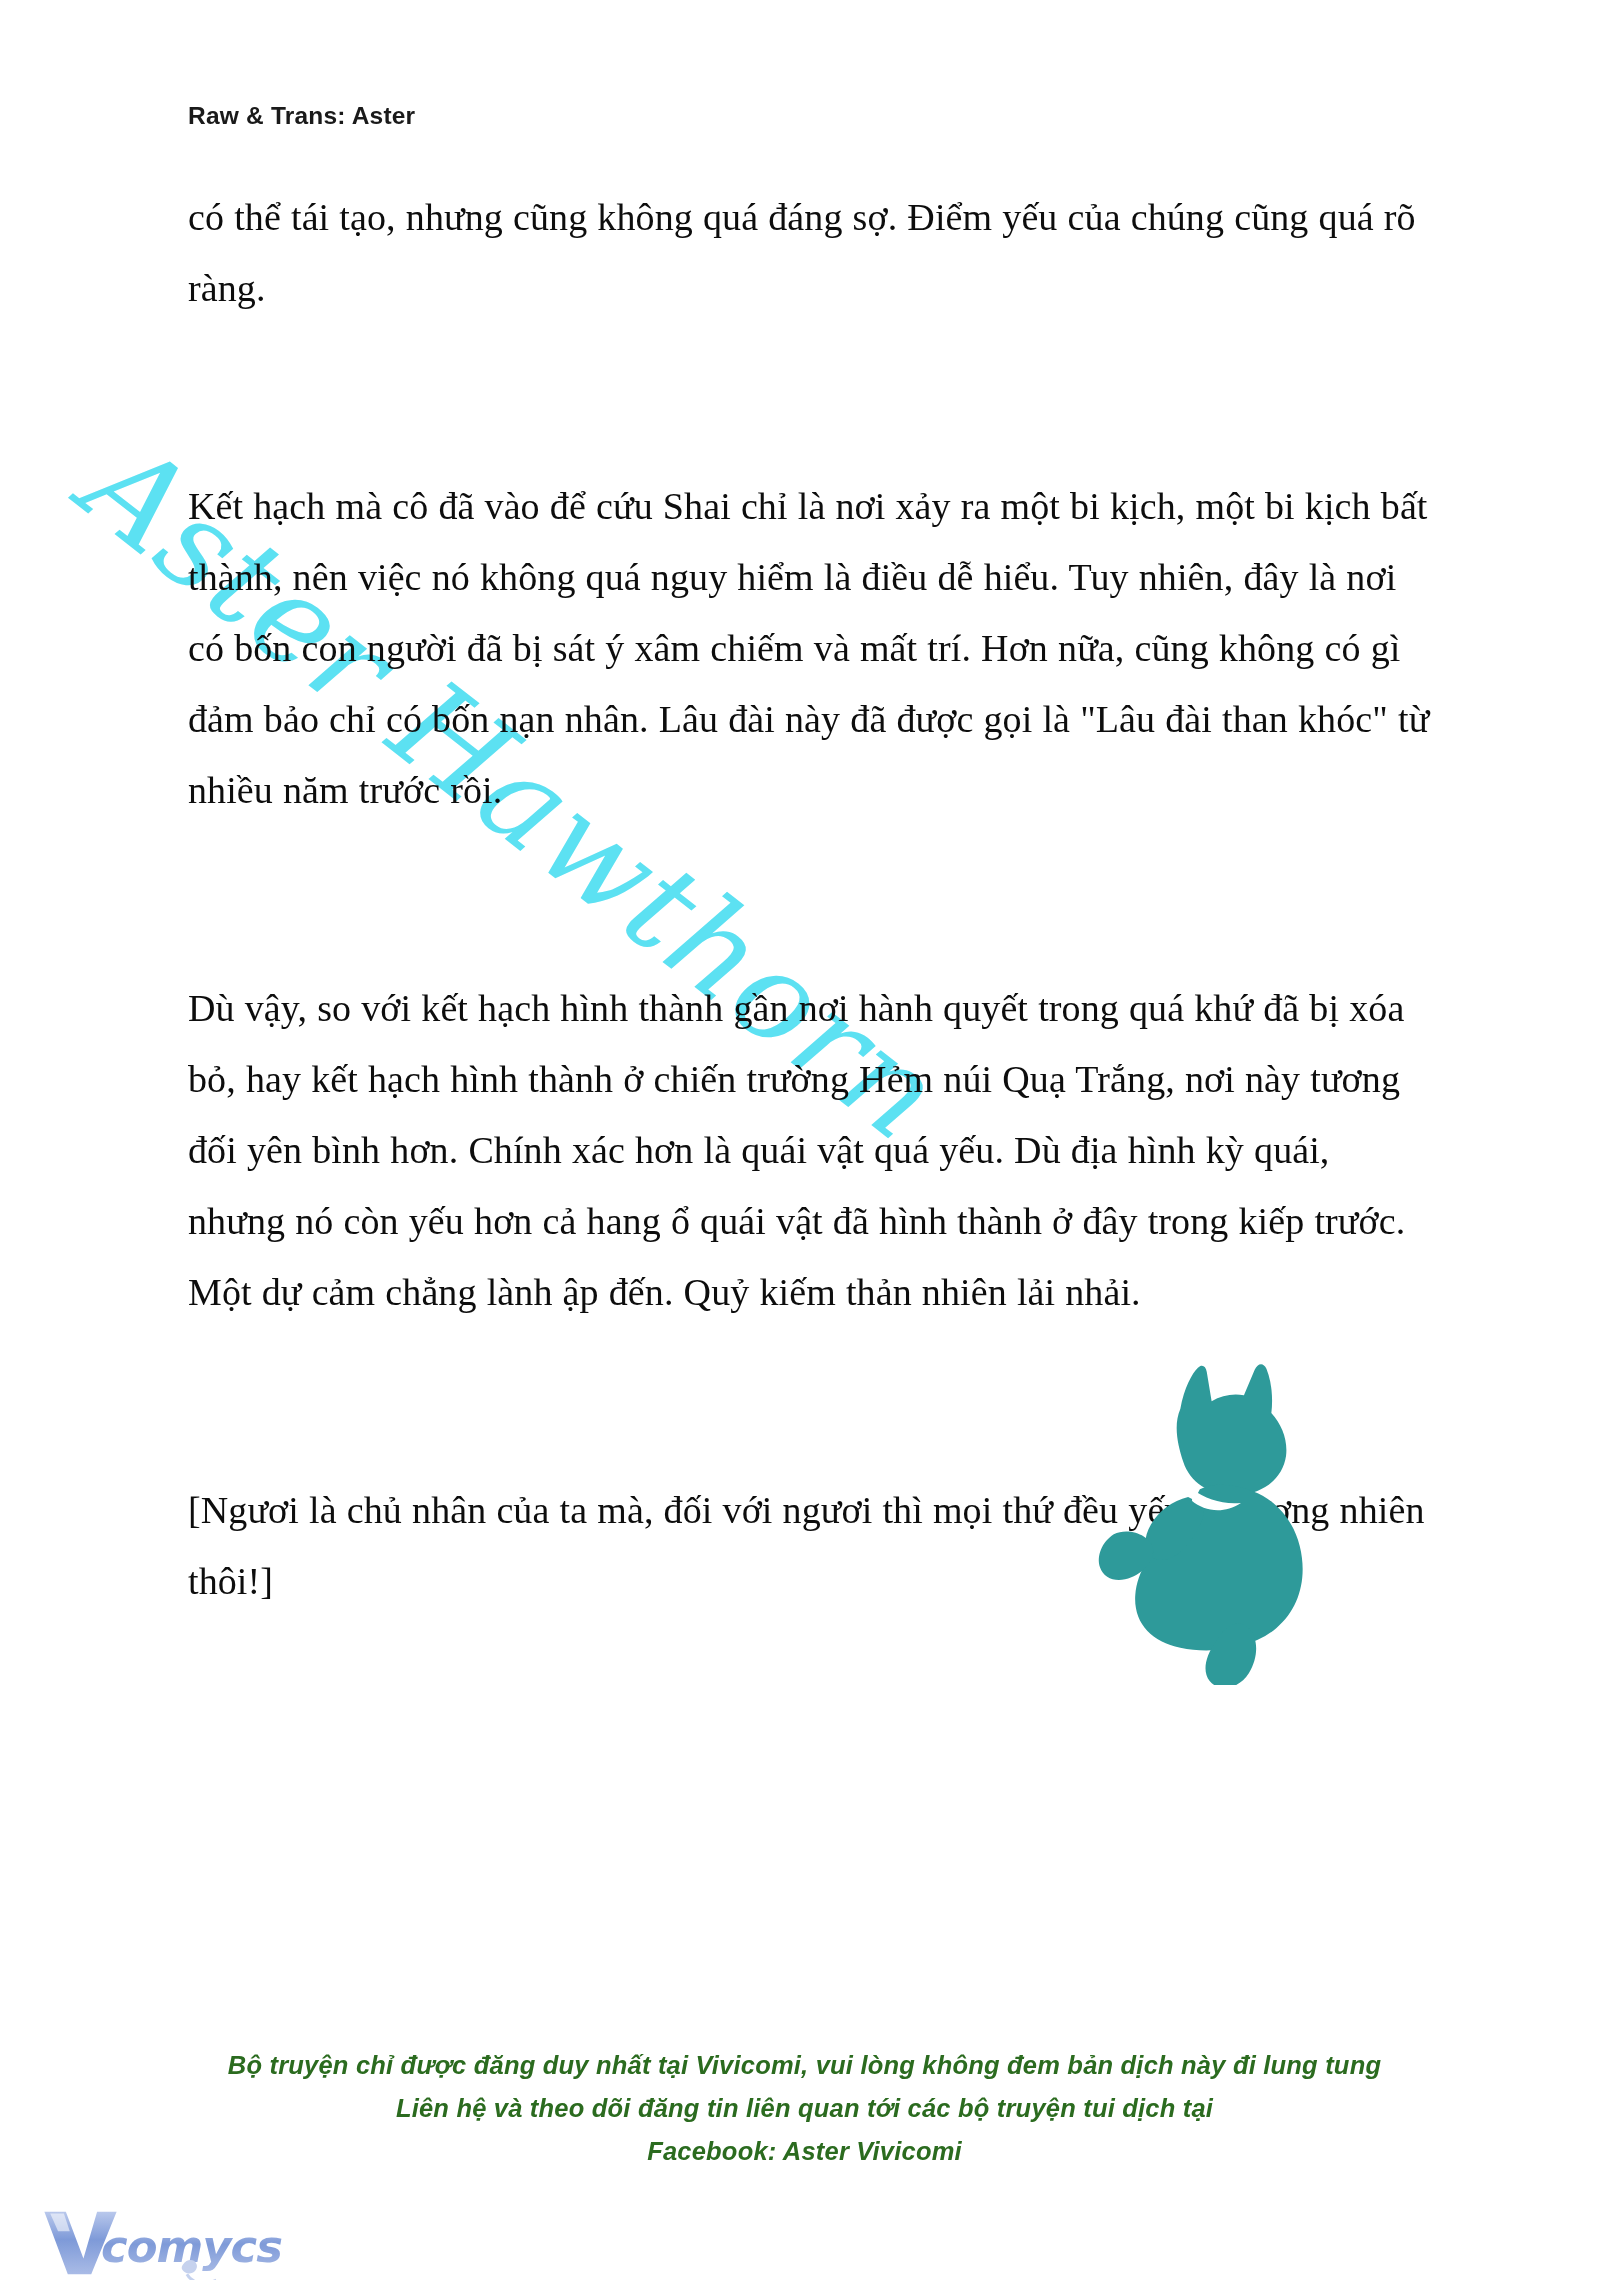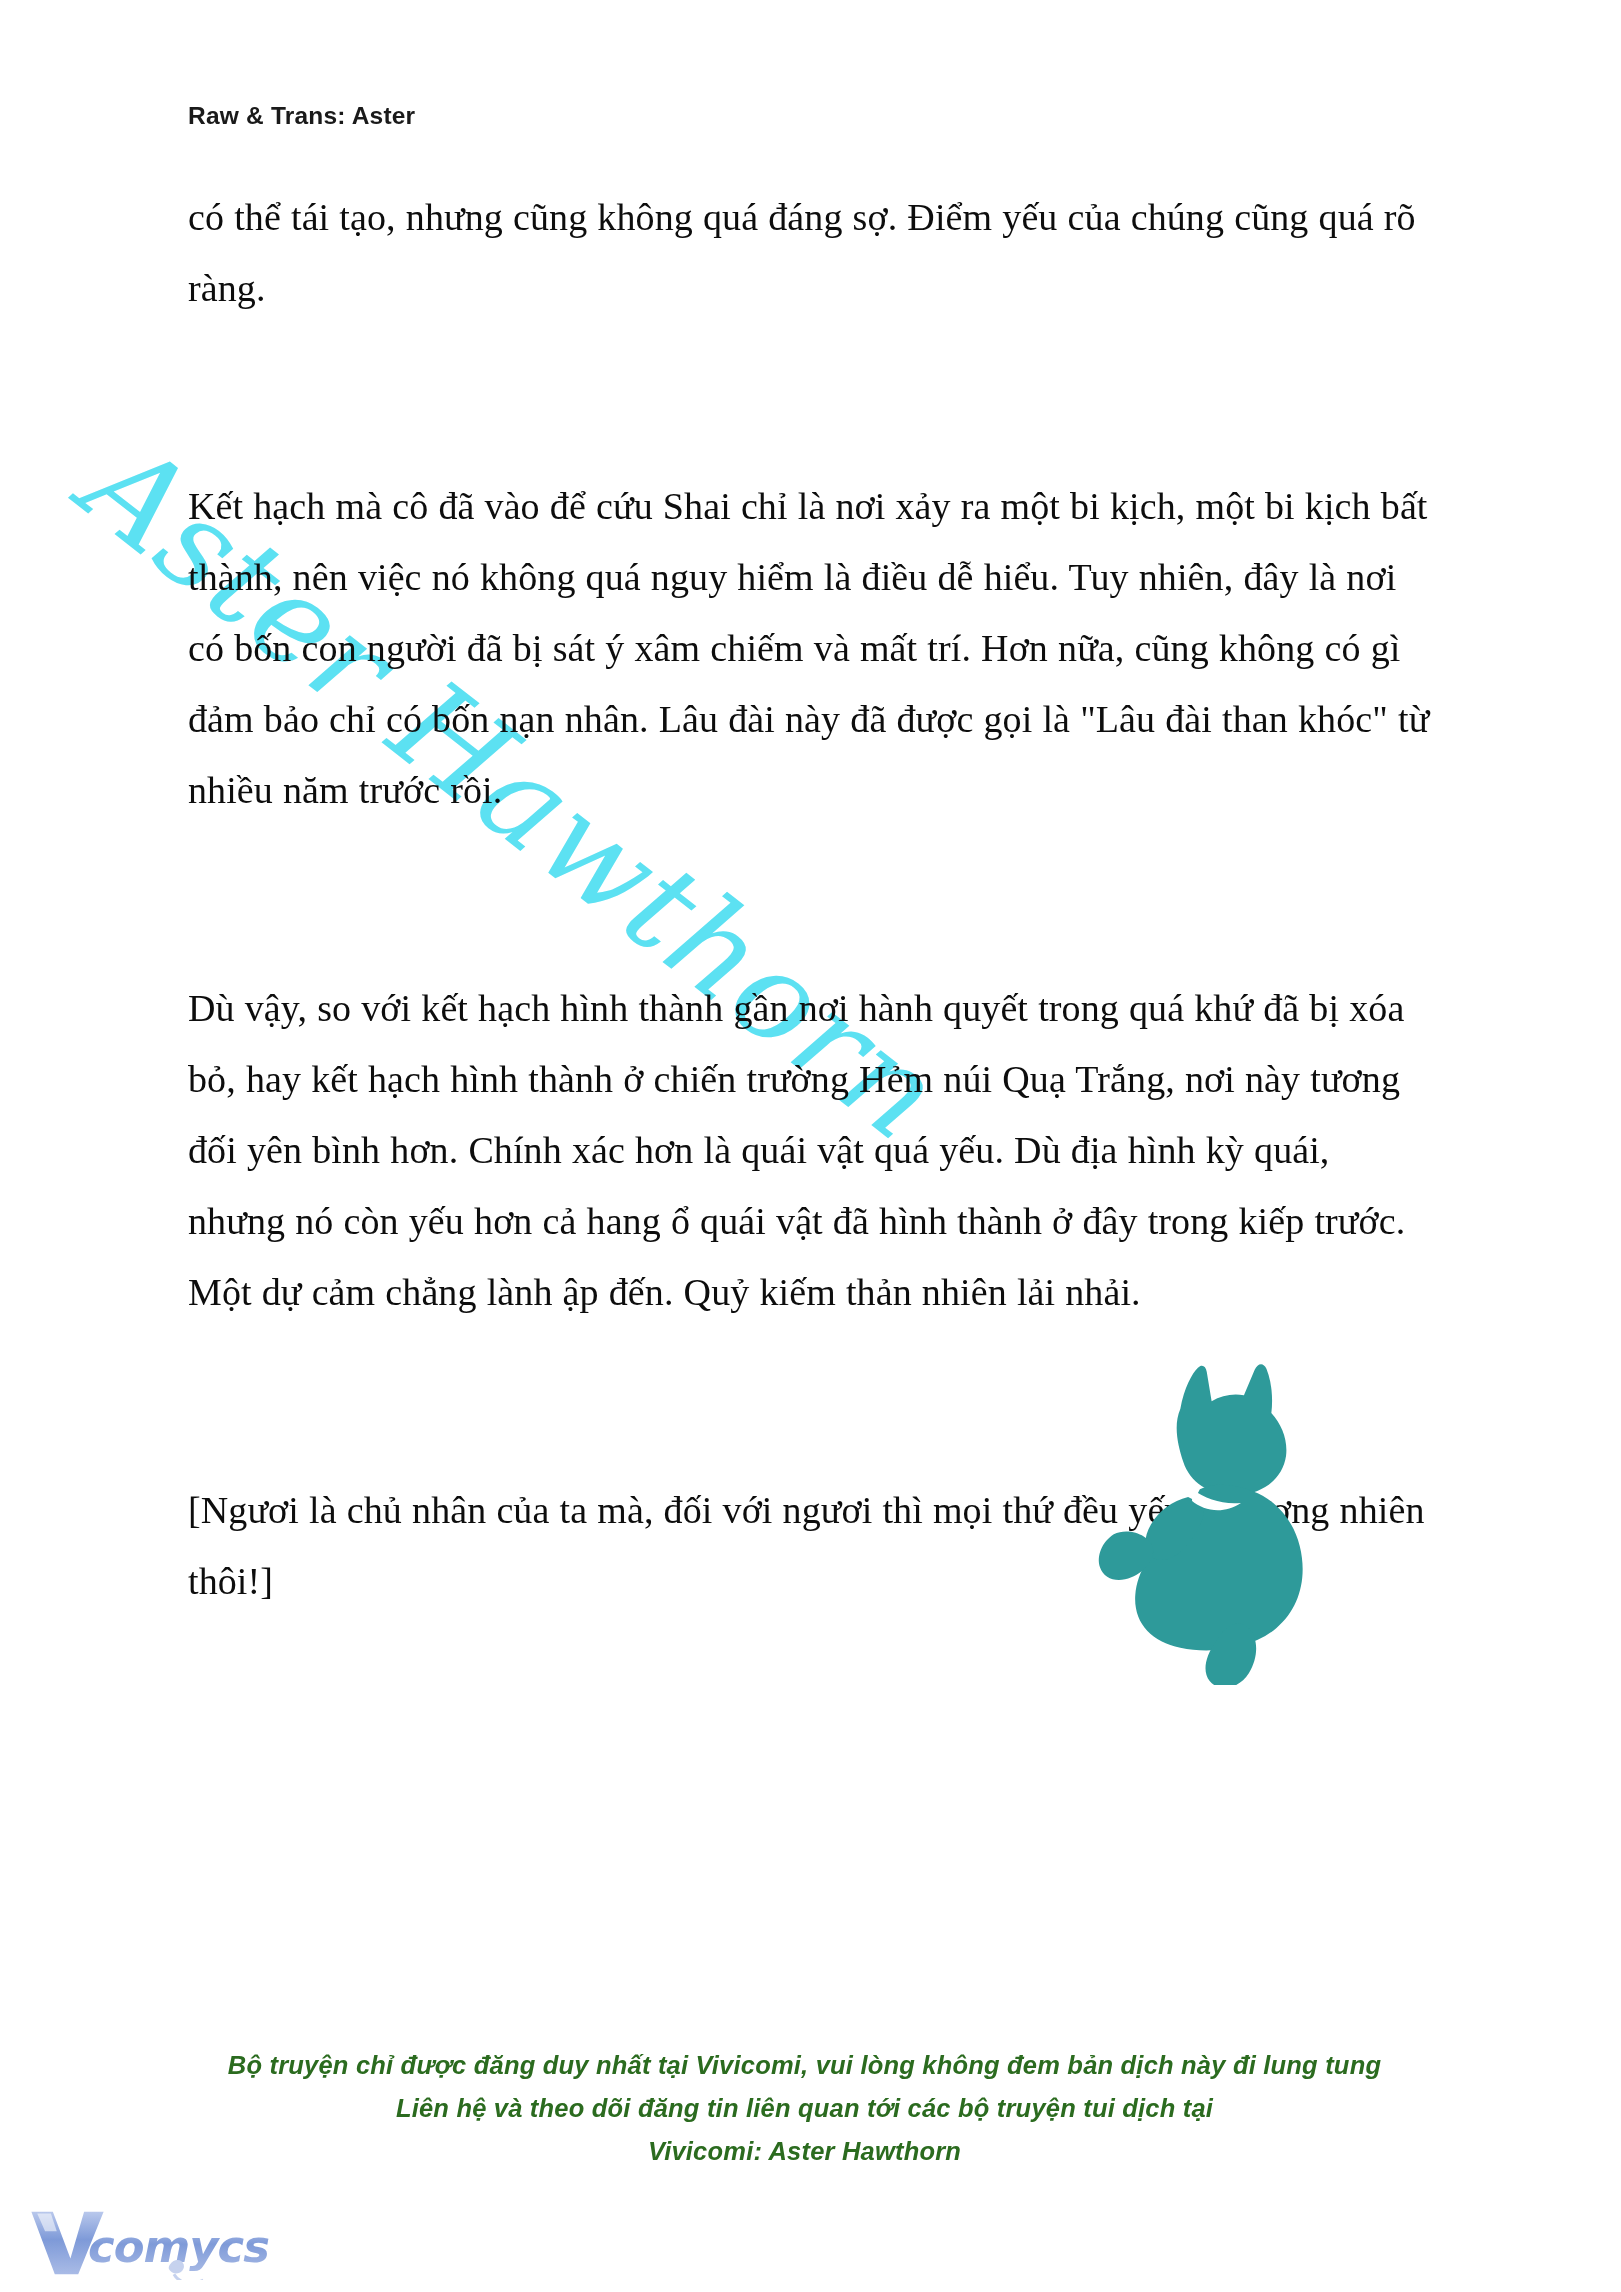--- a/index.html
+++ b/index.html
@@ -104,21 +104,21 @@
     font-style: italic;
     color: #2b6b1f;
     line-height: 43px;
     letter-spacing: 0.2px;
     white-space: nowrap;
   }
 
   
   .site-logo {
     position: absolute;
-    left: 27px;
+    left: 40px;
     top: 2198px;
     width: 245px;
     height: 82px;
     z-index: 5;
     text-decoration: underline;
   }
   .site-logo svg { display: block; width: 100%; height: 100%; }
 </style>
 </head>
 <body>
@@ -172,21 +172,21 @@
                  C150 260 136 272 128 286 Z"></path>
       </g>
 
       <path d="M104 130 C118 140 136 146 154 144 C136 156 116 152 104 142 Z" fill="#ffffff"></path>
     </svg>
   </div>
 
   <div class="footer-credit">
     <div class="line">Bộ truyện chỉ được đăng duy nhất tại Vivicomi, vui lòng không đem bản dịch này đi lung tung</div>
     <div class="line">Liên hệ và theo dõi đăng tin liên quan tới các bộ truyện tui dịch tại</div>
-    <div class="line">Vivicomi: Aster Hawthorn</div>
+    <div class="line">Facebook: Aster Vivicomi</div>
   </div>
 
   <div class="site-logo">
     <svg viewBox="0 0 250 84" xmlns="http://www.w3.org/2000/svg" aria-hidden="true">
       <defs>
         <linearGradient id="lg" x1="0" y1="0" x2="0" y2="1">
           <stop offset="0%" stop-color="#b9c8ec"></stop>
           <stop offset="45%" stop-color="#7e9ad8"></stop>
           <stop offset="100%" stop-color="#a9bbe6"></stop>
         </linearGradient>

